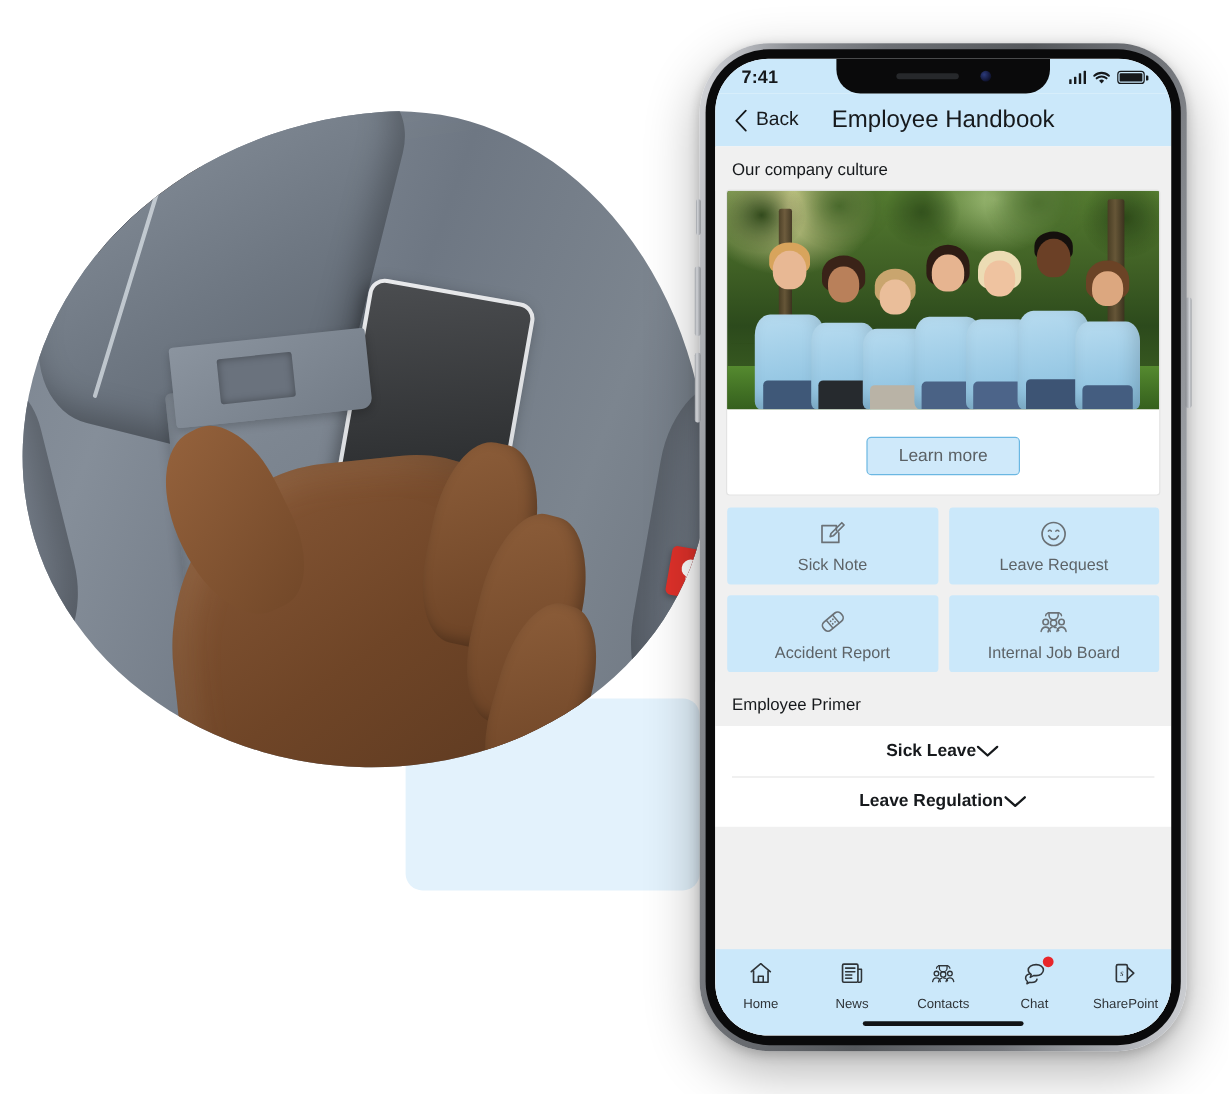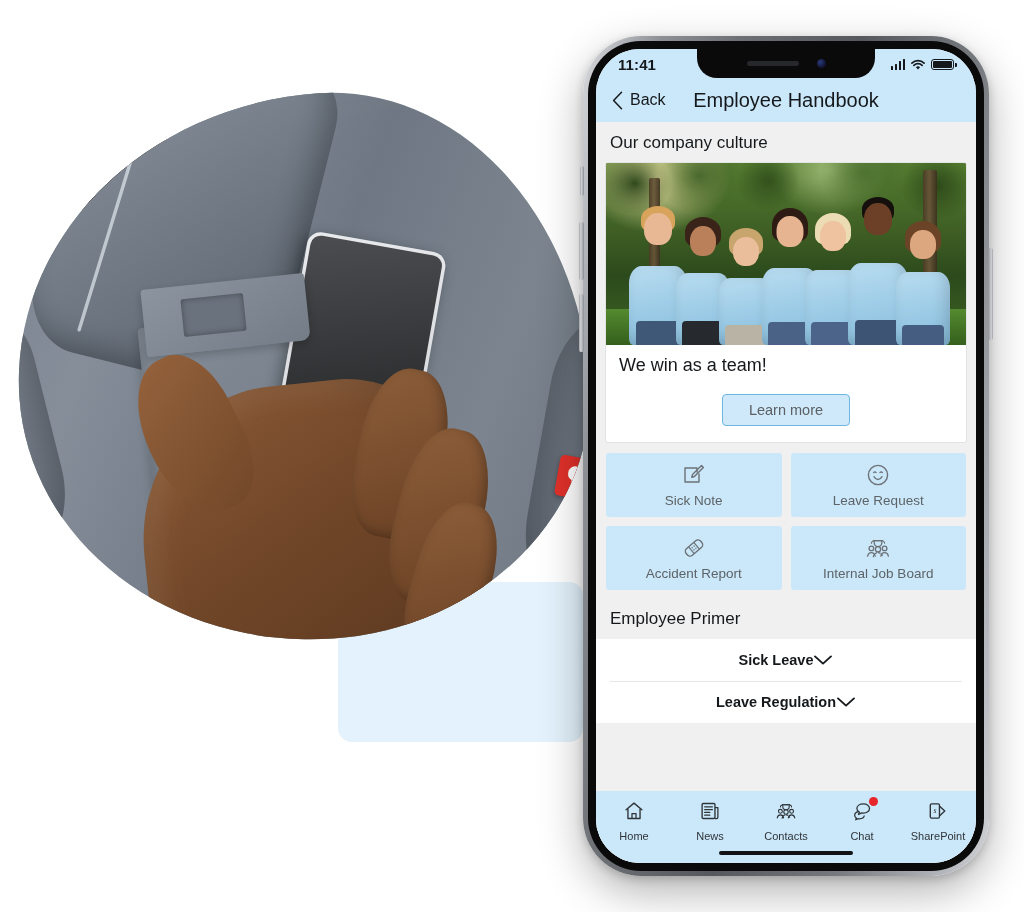--- a/index.html
+++ b/index.html
@@ -422,21 +422,21 @@
     position: absolute;
     left: 0; right: 0;
     top: 73px;
     bottom: 0;
     background: #f0f0f0;
     overflow: hidden;
   }
 
   .section-header {
     padding: 11px 14px 10px;
-    font-size: 17px;
+    font-size: 14px;
     color: #16191c;
     background: #f0f0f0;
   }
 
   .culture-card {
     margin: 0 10px;
     background: #ffffff;
     border-radius: 2px;
     overflow: hidden;
     box-shadow: 0 0 0 1px rgba(0,0,0,.05);
@@ -677,21 +677,21 @@
   <div class="device-bezel"></div>
 
   <div class="device-screen">
 
     <div class="notch">
       <div class="speaker-grille"></div>
       <div class="front-camera"></div>
     </div>
 
     <div class="status-bar">
-      <div class="status-time">11:41</div>
+      <div class="status-time">7:41</div>
       <div class="status-icons">
         <div class="signal-bars">
           <i></i>
             <i></i>
             <i></i>
             <i></i>
         </div>
         <svg width="16" height="12" viewBox="0 0 16 12">
           <path d="M8 10.6 5.9 8.3a3 3 0 0 1 4.2 0L8 10.6z" fill="#16191c"></path>
           <path d="M3.9 6.3a6 6 0 0 1 8.2 0" stroke="#16191c" stroke-width="1.7" fill="none" stroke-linecap="round"></path>
@@ -769,21 +769,20 @@
 
           <div class="person" style="left:80%;width:16%;height:70%;">
             <div class="p-hair" style="top:3%;width:36px;height:32px;background:#6b4326;"></div>
             <div class="p-head" style="top:10%;width:26px;height:29px;background:#dca77f;"></div>
             <div class="p-body" style="width:54px;height:57%;"></div>
             <div class="p-legs" style="width:42px;height:16%;background:#445d80;"></div>
           </div>
         </div>
 
         <div class="card-text">
-          <h2 class="card-title">We win as a team!</h2>
         </div>
         <div class="learn-more-wrap">
           <button class="learn-more">Learn more</button>
         </div>
       </div>
 
       <div class="tiles">
 
         <div class="tile">
           <svg width="26" height="26" viewBox="0 0 26 26">

